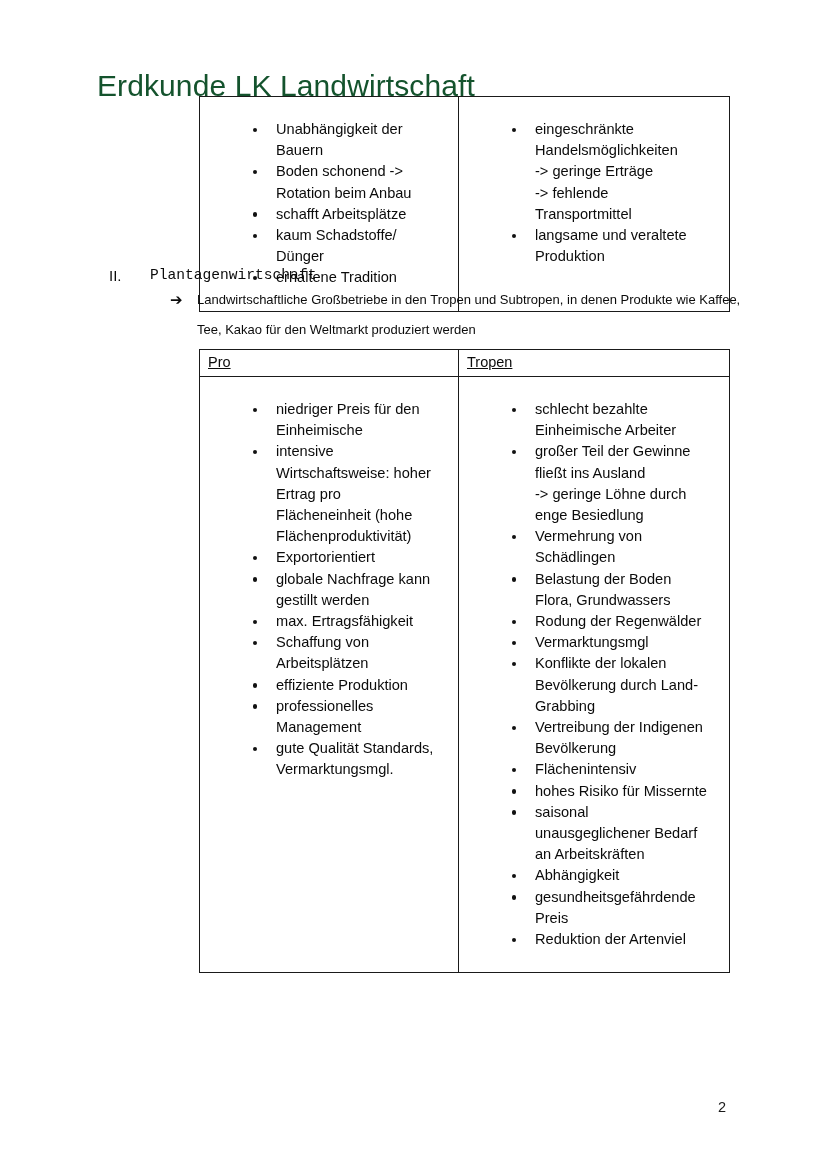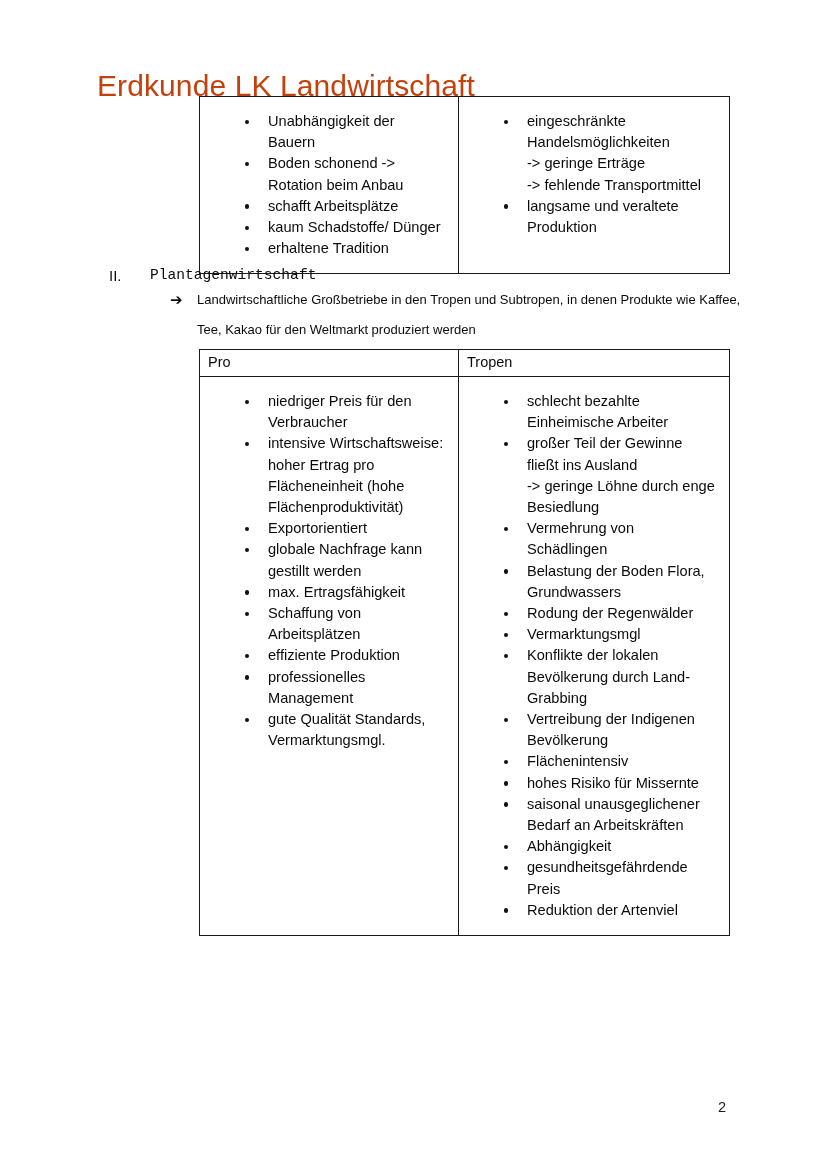--- a/index.html
+++ b/index.html
@@ -26,21 +26,21 @@
   
   .doc-title {
     position: absolute;
     left: 97px;
     top: 48px;
     font-size: 30px;
     font-weight: 400;
     letter-spacing: 0.1px;
     line-height: 1.2;
     white-space: nowrap;
-    color: #c2410c;
+    color: #14532d;
   }
 
   
   .tbl {
     position: absolute;
     border-collapse: collapse;
     table-layout: fixed;
     border: 1.4px solid #1a1a1a;
   }
   .tbl td, .tbl th {
@@ -67,27 +67,28 @@
     top: 349px;
     width: 530px;
   }
   #table-plantation .col-a { width: 259px; }
   #table-plantation .col-b { width: 271px; }
   #table-plantation .hdr-cell {
     height: 22px;
     font-size: 14.5px;
     line-height: 20px;
     padding: 2px 0 2px 8px;
+    text-decoration: underline;
   }
   #table-plantation .body-cell { height: 520px; }
 
   
   ul.cell-list {
     list-style: none;
-    margin: 8px;
+    margin: 16px;
     padding: 6px 6px 6px 0;
   }
   ul.cell-list > li {
     position: relative;
     margin: 0 0 0 0;
     padding-left: 60px;
     font-size: 14.6px;
     line-height: 21.2px;
     white-space: pre-line;
   }
@@ -205,21 +206,21 @@
     <thead>
       <tr>
         <th class="hdr-cell">Pro</th>
         <th class="hdr-cell">Tropen</th>
       </tr>
     </thead>
     <tbody>
       <tr>
         <td class="body-cell">
           <ul class="cell-list">
-              <li>niedriger Preis für den Verbraucher</li>
+              <li>niedriger Preis für den Einheimische</li>
               <li>intensive Wirtschaftsweise: hoher Ertrag pro Flächeneinheit (hohe Flächenproduktivität)</li>
               <li>Exportorientiert</li>
               <li>globale Nachfrage kann gestillt werden</li>
               <li>max. Ertragsfähigkeit</li>
               <li>Schaffung von Arbeitsplätzen</li>
               <li>effiziente Produktion</li>
               <li>professionelles Management</li>
               <li>gute Qualität Standards, Vermarktungsmgl.</li>
             </ul>
         </td>

